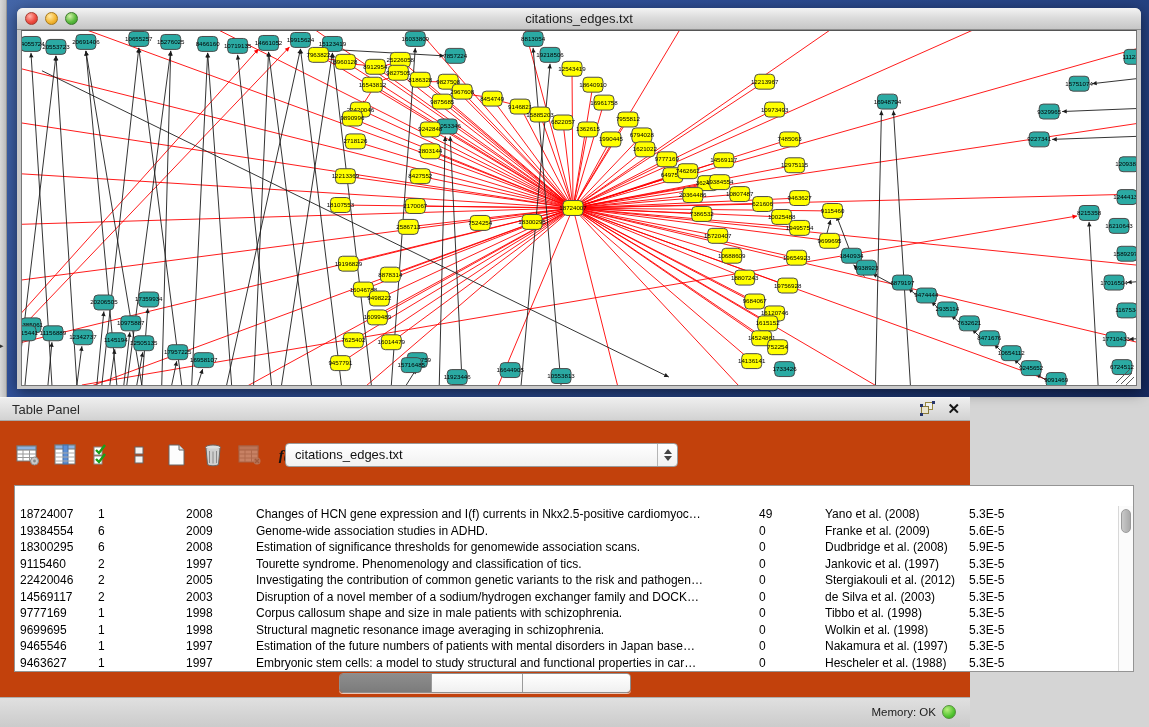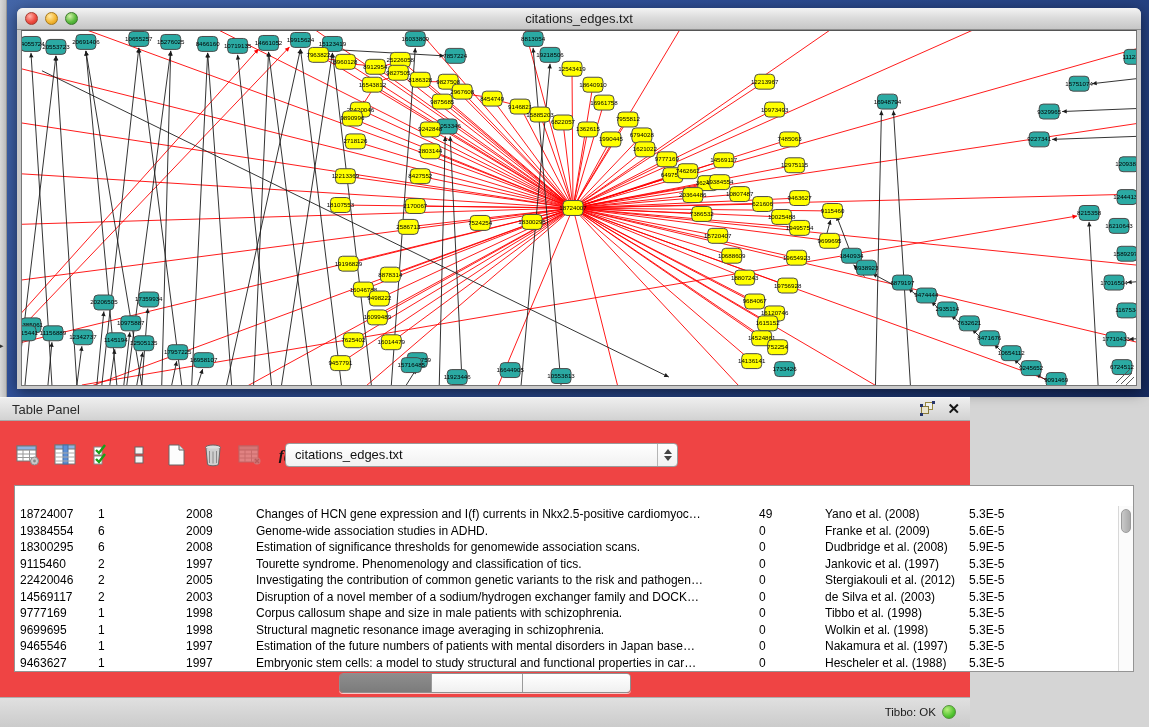--- a/index.html
+++ b/index.html
@@ -25,21 +25,21 @@
   .light { width:13px; height:13px; border-radius:50%; }
   .light.red   { background:radial-gradient(circle at 35% 30%, #ffb3ab, #ef4d42 55%, #c52e23); border:1px solid #a63b30;}
   .light.yellow{ background:radial-gradient(circle at 35% 30%, #ffe9a8, #f4b835 55%, #d08f12); border:1px solid #a8791c;}
   .light.green { background:radial-gradient(circle at 35% 30%, #d2f0a8, #5cbb3e 55%, #2f9427); border:1px solid #3d7a2c;}
 
   .net-canvas { position:absolute; left:4px; top:22px; width:1116px; height:356px;
     background:#ffffff; border:1px solid #777; border-top:1px solid #555; }
   .net-canvas svg { display:block; width:100%; height:100%; }
 
   
-  .table-panel { position:absolute; left:0; top:397px; width:970px; height:330px; background:#ef4444; }
+  .table-panel { position:absolute; left:0; top:397px; width:970px; height:330px; background:#c2410c; }
   .panel-header { position:absolute; left:0; top:0; width:100%; height:24px;
     background:linear-gradient(#eeeeee,#d2d2d2); border-bottom:1px solid #a8a8a8; border-top:1px solid #f5f5f5;}
   .panel-header .ph-title { position:absolute; left:12px; top:0; line-height:23px; font-size:13px; color:#2a2a2a; }
   .ph-icons { position:absolute; right:10px; top:3px; display:flex; gap:12px; align-items:center; }
   .float-ic { position:relative; width:15px; height:15px; }
   .float-ic .sq1 { position:absolute; left:5px; top:1px; width:8px; height:8px; border:1.5px solid #97873f; background:rgba(255,255,255,.4);}
   .float-ic .sq2 { position:absolute; left:1px; top:5px; width:8px; height:8px; border:1.5px solid #8a7a3a; background:#e9e4cf;}
   .float-ic .d1,.float-ic .d2,.float-ic .d3 { position:absolute; width:3px; height:3px; background:#27356b;}
   .float-ic .d1{left:0;top:3px;} .float-ic .d2{right:0;top:0;} .float-ic .d3{left:0;bottom:0;}
   .close-ic { font-size:15px; font-weight:bold; color:#151515; line-height:15px; }
@@ -883,17 +883,17 @@
   <div class="tabs">
     <div class="seg" id="segtabs">
         <span class="tab sel">Node Table</span>
         <span class="tab">Edge Table</span>
         <span class="tab">Network Table</span>
       </div>
   </div>
 
   <div class="statusbar">
     <span class="mem">
-      <span class="txt">Tibbo: OK</span>
+      <span class="txt">Memory: OK</span>
       <span class="dot"></span>
     </span>
   </div>
 </div>
 
 </body></html>

